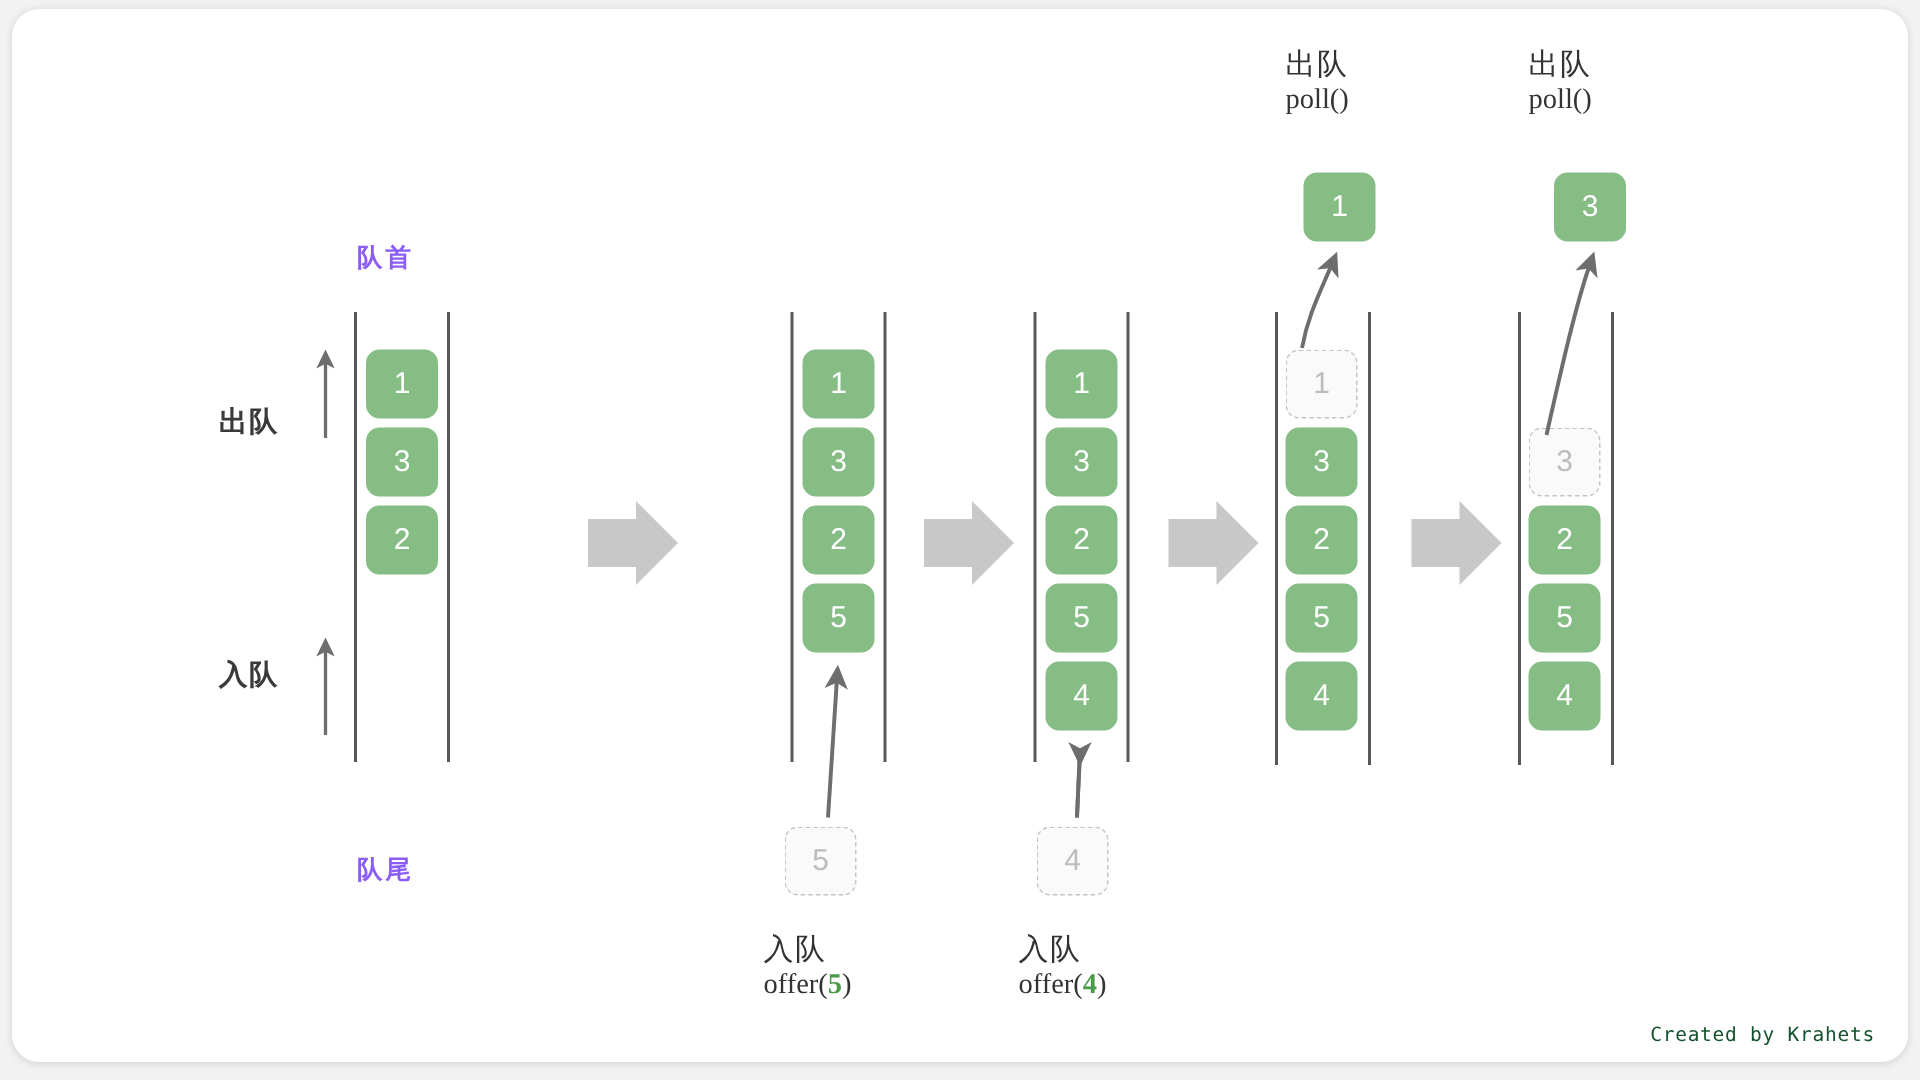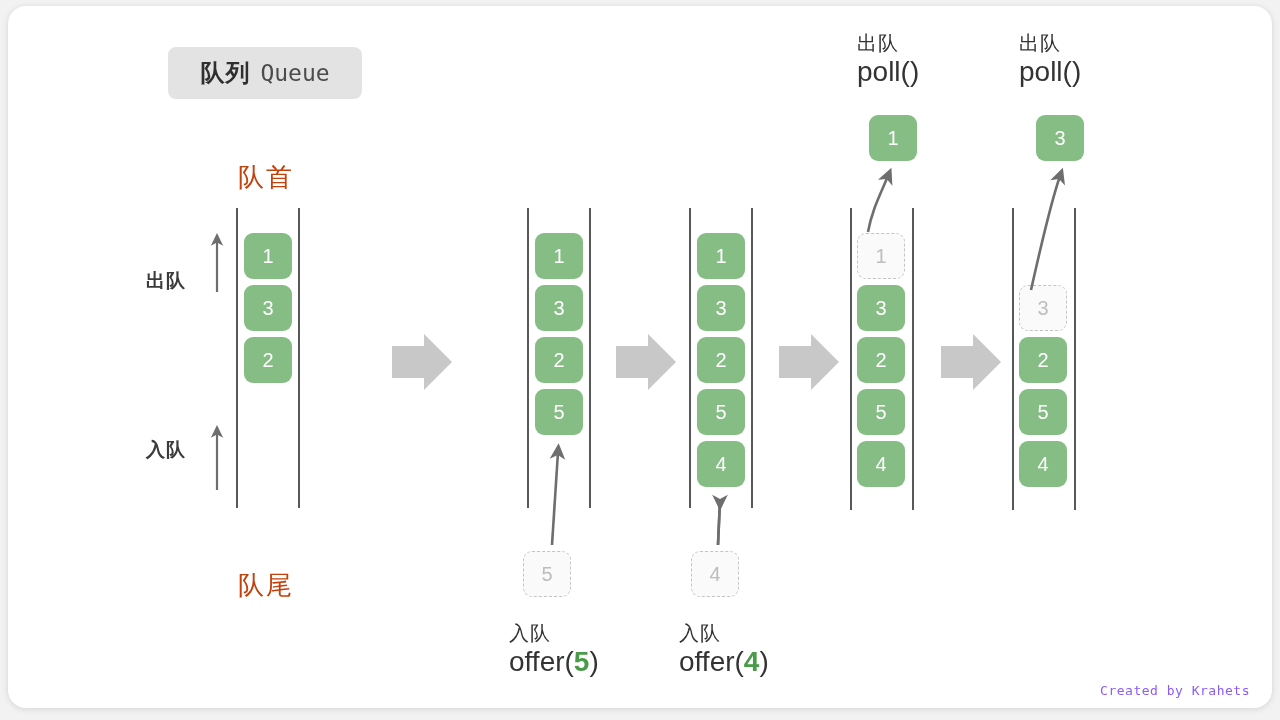--- a/index.html
+++ b/index.html
@@ -49,23 +49,23 @@
   .title-en {
     font-size: 23px;
     color: #4c4c4c;
     font-family: "DejaVu Sans Mono", "Liberation Mono", monospace;
   }
 
   
   .abs { position: absolute; }
 
   .head-label, .tail-label {
-    font-size: 26px;
-    font-weight: normal;
-    color: #c2410c;
+    font-size: 17px;
+    font-weight: bold;
+    color: #8b5cf6;
     letter-spacing: 2px;
     white-space: nowrap;
   }
 
   .side-label {
     font-size: 19px;
     font-weight: bold;
     color: #3a3a3a;
     letter-spacing: 1px;
     white-space: nowrap;
@@ -104,53 +104,49 @@
     text-align: left;
     white-space: nowrap;
     line-height: 1.22;
   }
   .caption .cn {
     font-size: 20px;
     color: #333333;
     letter-spacing: 1px;
   }
   .caption .code {
-    font-size: 28px;
+    font-size: 19px;
     color: #333333;
-    font-family: Liberation Sans, sans-serif;
+    font-family: Liberation Serif, serif;
   }
   .caption .code .num { color: #4a9a4a; font-weight: bold; }
 
   .watermark {
     position: absolute;
     right: 30px;
     bottom: 22px;
     font-size: 13px;
-    color: #8b5cf6;
+    color: #14532d;
     font-family: "DejaVu Sans Mono", "Liberation Mono", monospace;
     letter-spacing: 0.5px;
   }
 
   svg.overlay {
     position: absolute;
     left: 0; top: 0;
     width: 1280px; height: 720px;
     pointer-events: none;
   }
 </style>
 </head>
 <body>
 
 <div id="stage">
   <div class="card"></div>
 
-  <div class="title-badge">
-    <span class="title-cn">队列</span>
-    <span class="title-en">Queue</span>
-  </div>
 
   <div class="abs head-label" style="left:238px; top:160px;">队首</div>
   <div class="abs tail-label" style="left:238px; top:568px;">队尾</div>
 
   <div class="abs side-label" style="left:146px; top:268px;">出队</div>
   <div class="abs side-label" style="left:146px; top:437px;">入队</div>
 
   <div class="rail" style="left:236px; top:208px; height:300px;"></div>
   <div class="rail" style="left:298px; top:208px; height:300px;"></div>
 

